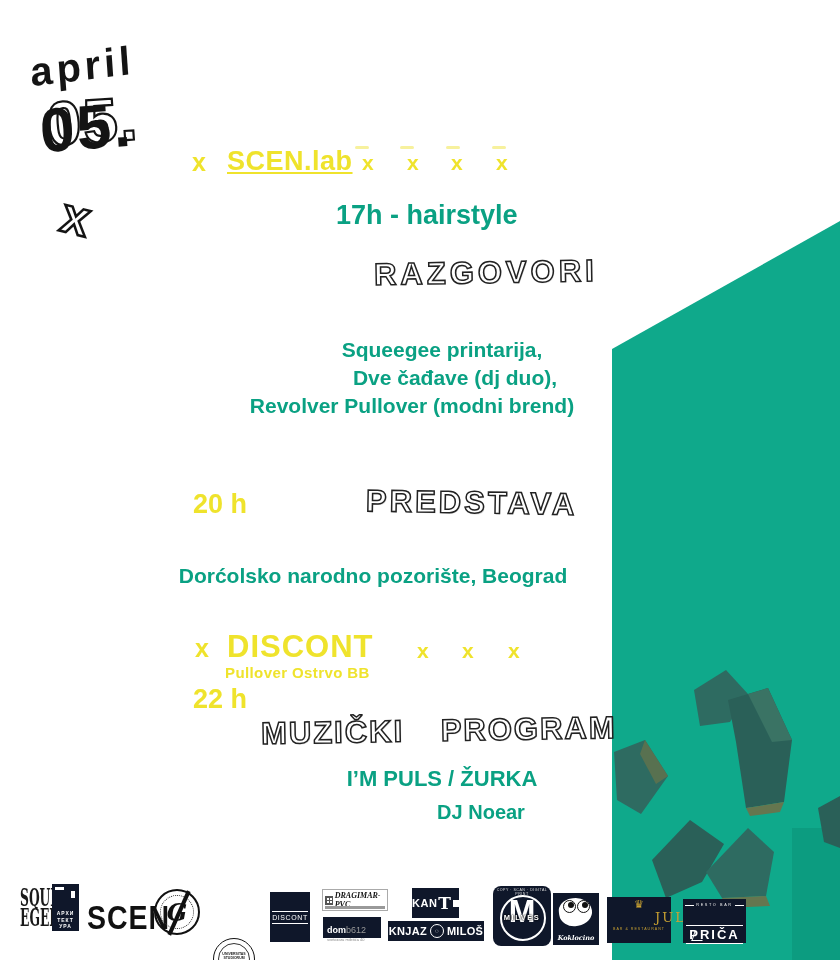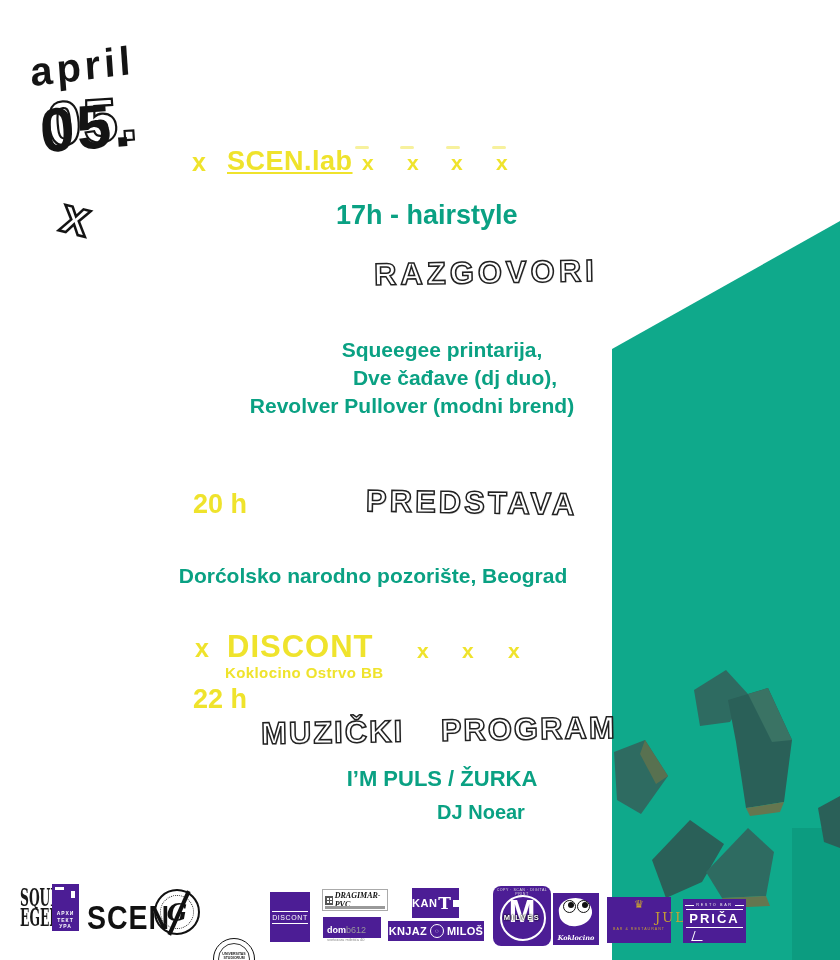--- a/index.html
+++ b/index.html
@@ -44,21 +44,21 @@
   .dx.k0{left:417px}.dx.k1{left:462px}.dx.k2{left:508px}
   .d-addr{left:225px;top:664px;font-size:15px;font-weight:800;letter-spacing:.4px;}
   .d-time{left:193px;top:684px;font-size:27px;font-weight:800;}
 
   .m-title{left:261px;top:713px;letter-spacing:2px;word-spacing:26px;transform:rotate(-1deg);}
   .ml0{left:442px;top:766px;font-size:22px;}
   .ml1{left:481px;top:801px;font-size:20px;}
 
   
   .logo{position:absolute;box-sizing:border-box;}
-  .blk{background:#4c1d95;color:#fff;}
+  .blk{background:#0f172a;color:#fff;}
   .lg-squeegee{left:20px;top:888px;width:34px;height:48px;color:#1a1a1a;font-weight:900;
                font-size:15px;line-height:.82;transform:scale(.82,1.65);transform-origin:top left;
                font-family:"DejaVu Serif","Liberation Serif",serif;letter-spacing:0;}
   .lg-arh{left:52px;top:884px;width:27px;height:47px;display:flex;flex-direction:column;
           align-items:center;justify-content:flex-end;padding:2px;}
   .lg-arh .px1{position:absolute;left:3px;top:3px;width:9px;height:3px;background:#fff;}
   .lg-arh .px2{position:absolute;right:4px;top:7px;width:4px;height:7px;background:#fff;}
   .lg-arh span{font-size:5px;line-height:1.25;letter-spacing:1px;font-weight:700;}
   .lg-scen{left:87px;top:899px;font-size:31px;font-weight:900;color:#111;letter-spacing:1px;
            transform:scale(.92,1.08);transform-origin:top left;}
@@ -106,21 +106,21 @@
   .lg-kok .name{position:absolute;left:0;right:0;bottom:3px;text-align:center;font-size:6.5px;color:#fff;
                 font-family:"DejaVu Serif",serif;font-style:italic;font-weight:700;}
   .lg-juliet{left:607px;top:897px;width:64px;height:46px;text-align:center;color:#C8A132;padding-top:2px;}
   .lg-juliet .crown{font-size:11px;line-height:1;}
   .lg-juliet .name{font-size:13px;letter-spacing:2px;font-family:"DejaVu Serif","Liberation Serif",serif;margin-left:48px;}
   .lg-juliet .sub{font-size:3.6px;letter-spacing:1px;margin-top:2px;}
   .lg-prica{left:683px;top:899px;width:63px;height:44px;text-align:center;padding-top:4px;}
   .lg-prica .top{font-size:3.8px;letter-spacing:1.6px;color:#eee;}
   .lg-prica .top::before,.lg-prica .top::after{content:"";display:inline-block;width:9px;height:1px;background:#fff;vertical-align:middle;margin:0 2px;}
   .lg-prica .name{display:inline-block;font-size:13px;font-weight:900;letter-spacing:2px;color:#fff;
-                  border-top:1px solid #fff;border-bottom:1px solid #fff;padding:1px 3px;margin-top:2px;}
+                  border-top:1px solid #fff;border-bottom:1px solid #fff;padding:1px 3px;margin-top:18px;}
   .lg-prica .tail{position:absolute;left:10px;bottom:2px;width:10px;height:9px;
                   border-left:1.6px solid #fff;border-bottom:1.6px solid #fff;transform:skewX(-18deg);}
 </style>
 </head>
 <body>
 
 <div class="poster">
 
   <svg width="840" height="960" viewBox="0 0 840 960" style="position:absolute;left:0;top:0;">
     <polygon points="612,349 840,221 840,960 612,960" fill="#0FA98B"></polygon>
@@ -166,21 +166,21 @@
 
   <div class="abs yel p-time">20 h</div>
   <div class="abs outline-title p-title">PREDSTAVA</div>
   <div class="cline pl1">Dorćolsko narodno pozorište, Beograd</div>
 
   <div class="abs yel d-x">x</div>
   <div class="abs yel d-label">DISCONT</div>
   <span class="dx k0 yel">x</span>
   <span class="dx k1 yel">x</span>
   <span class="dx k2 yel">x</span>
-  <div class="abs yel d-addr">Koklocino Ostrvo BB</div>
+  <div class="abs yel d-addr">Pullover Ostrvo BB</div>
   <div class="abs yel d-time">22 h</div>
 
   <div class="abs outline-title m-title">MUZIČKI PROGRAM</div>
   <div class="cline ml0">I’M PULS / ŽURKA</div>
   <div class="cline ml1">DJ Noear</div>
 
   <div>
 
     <div class="logo lg-squeegee">
       <div>SQUE</div>

